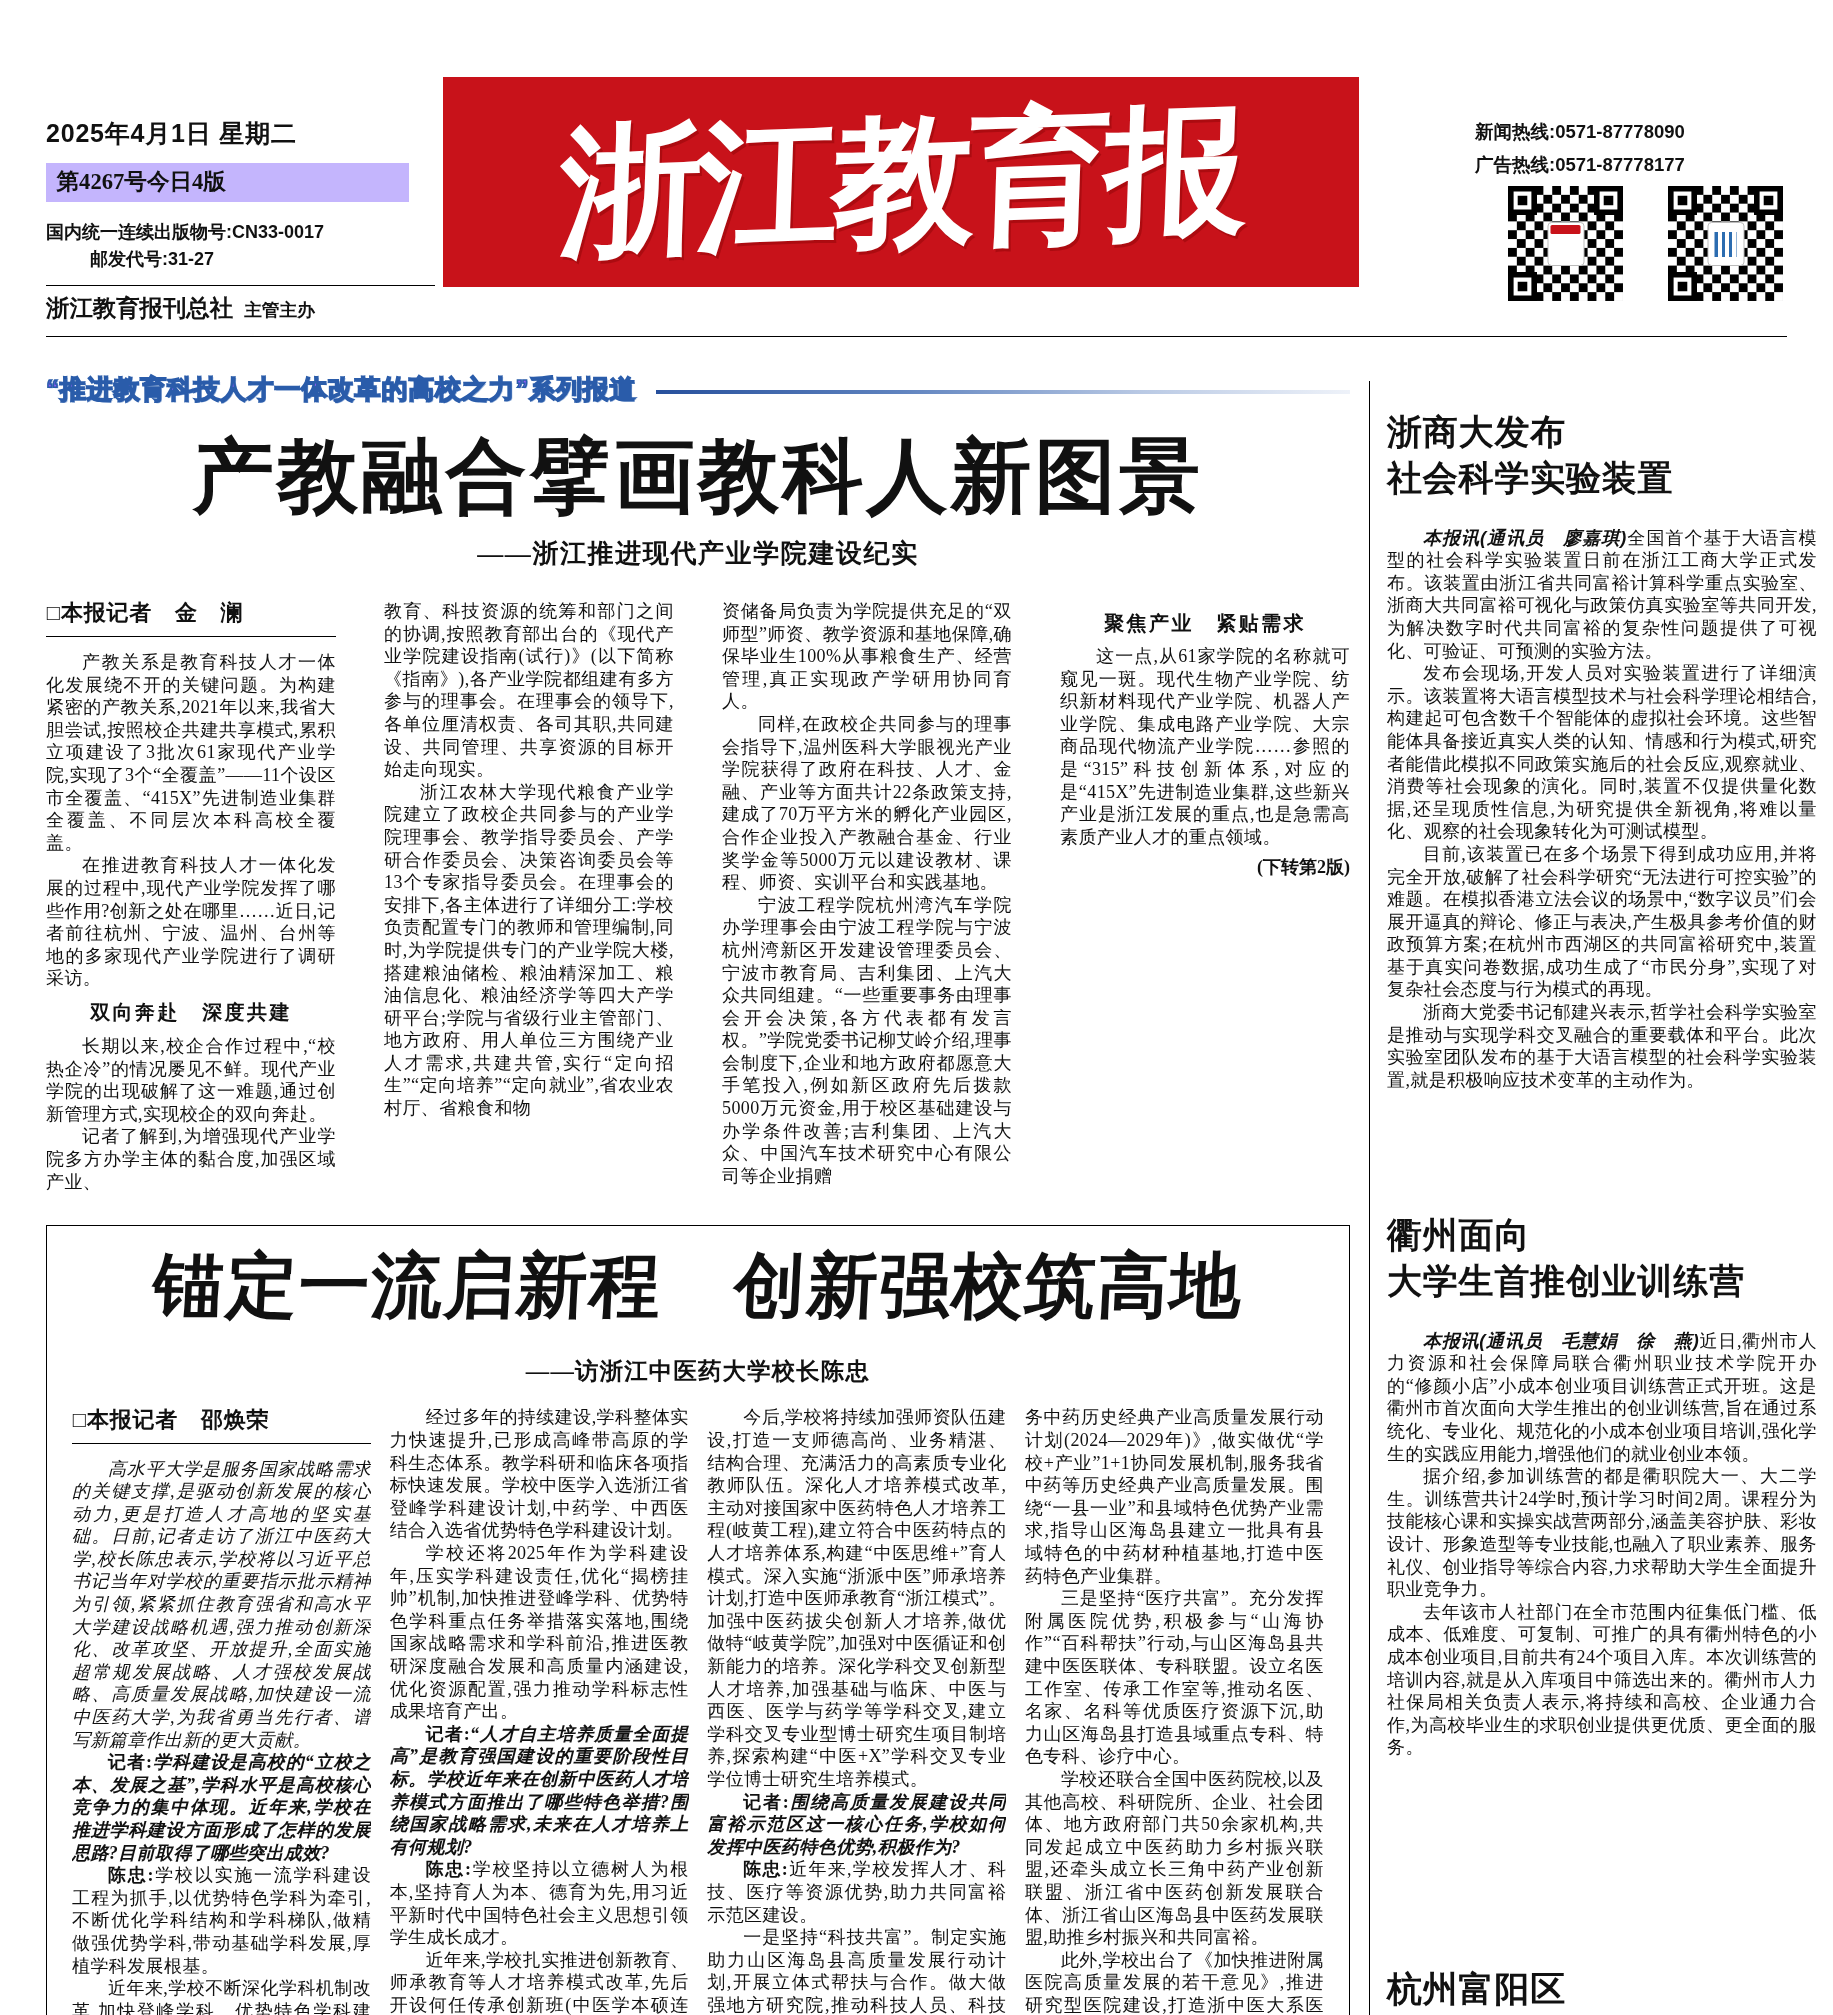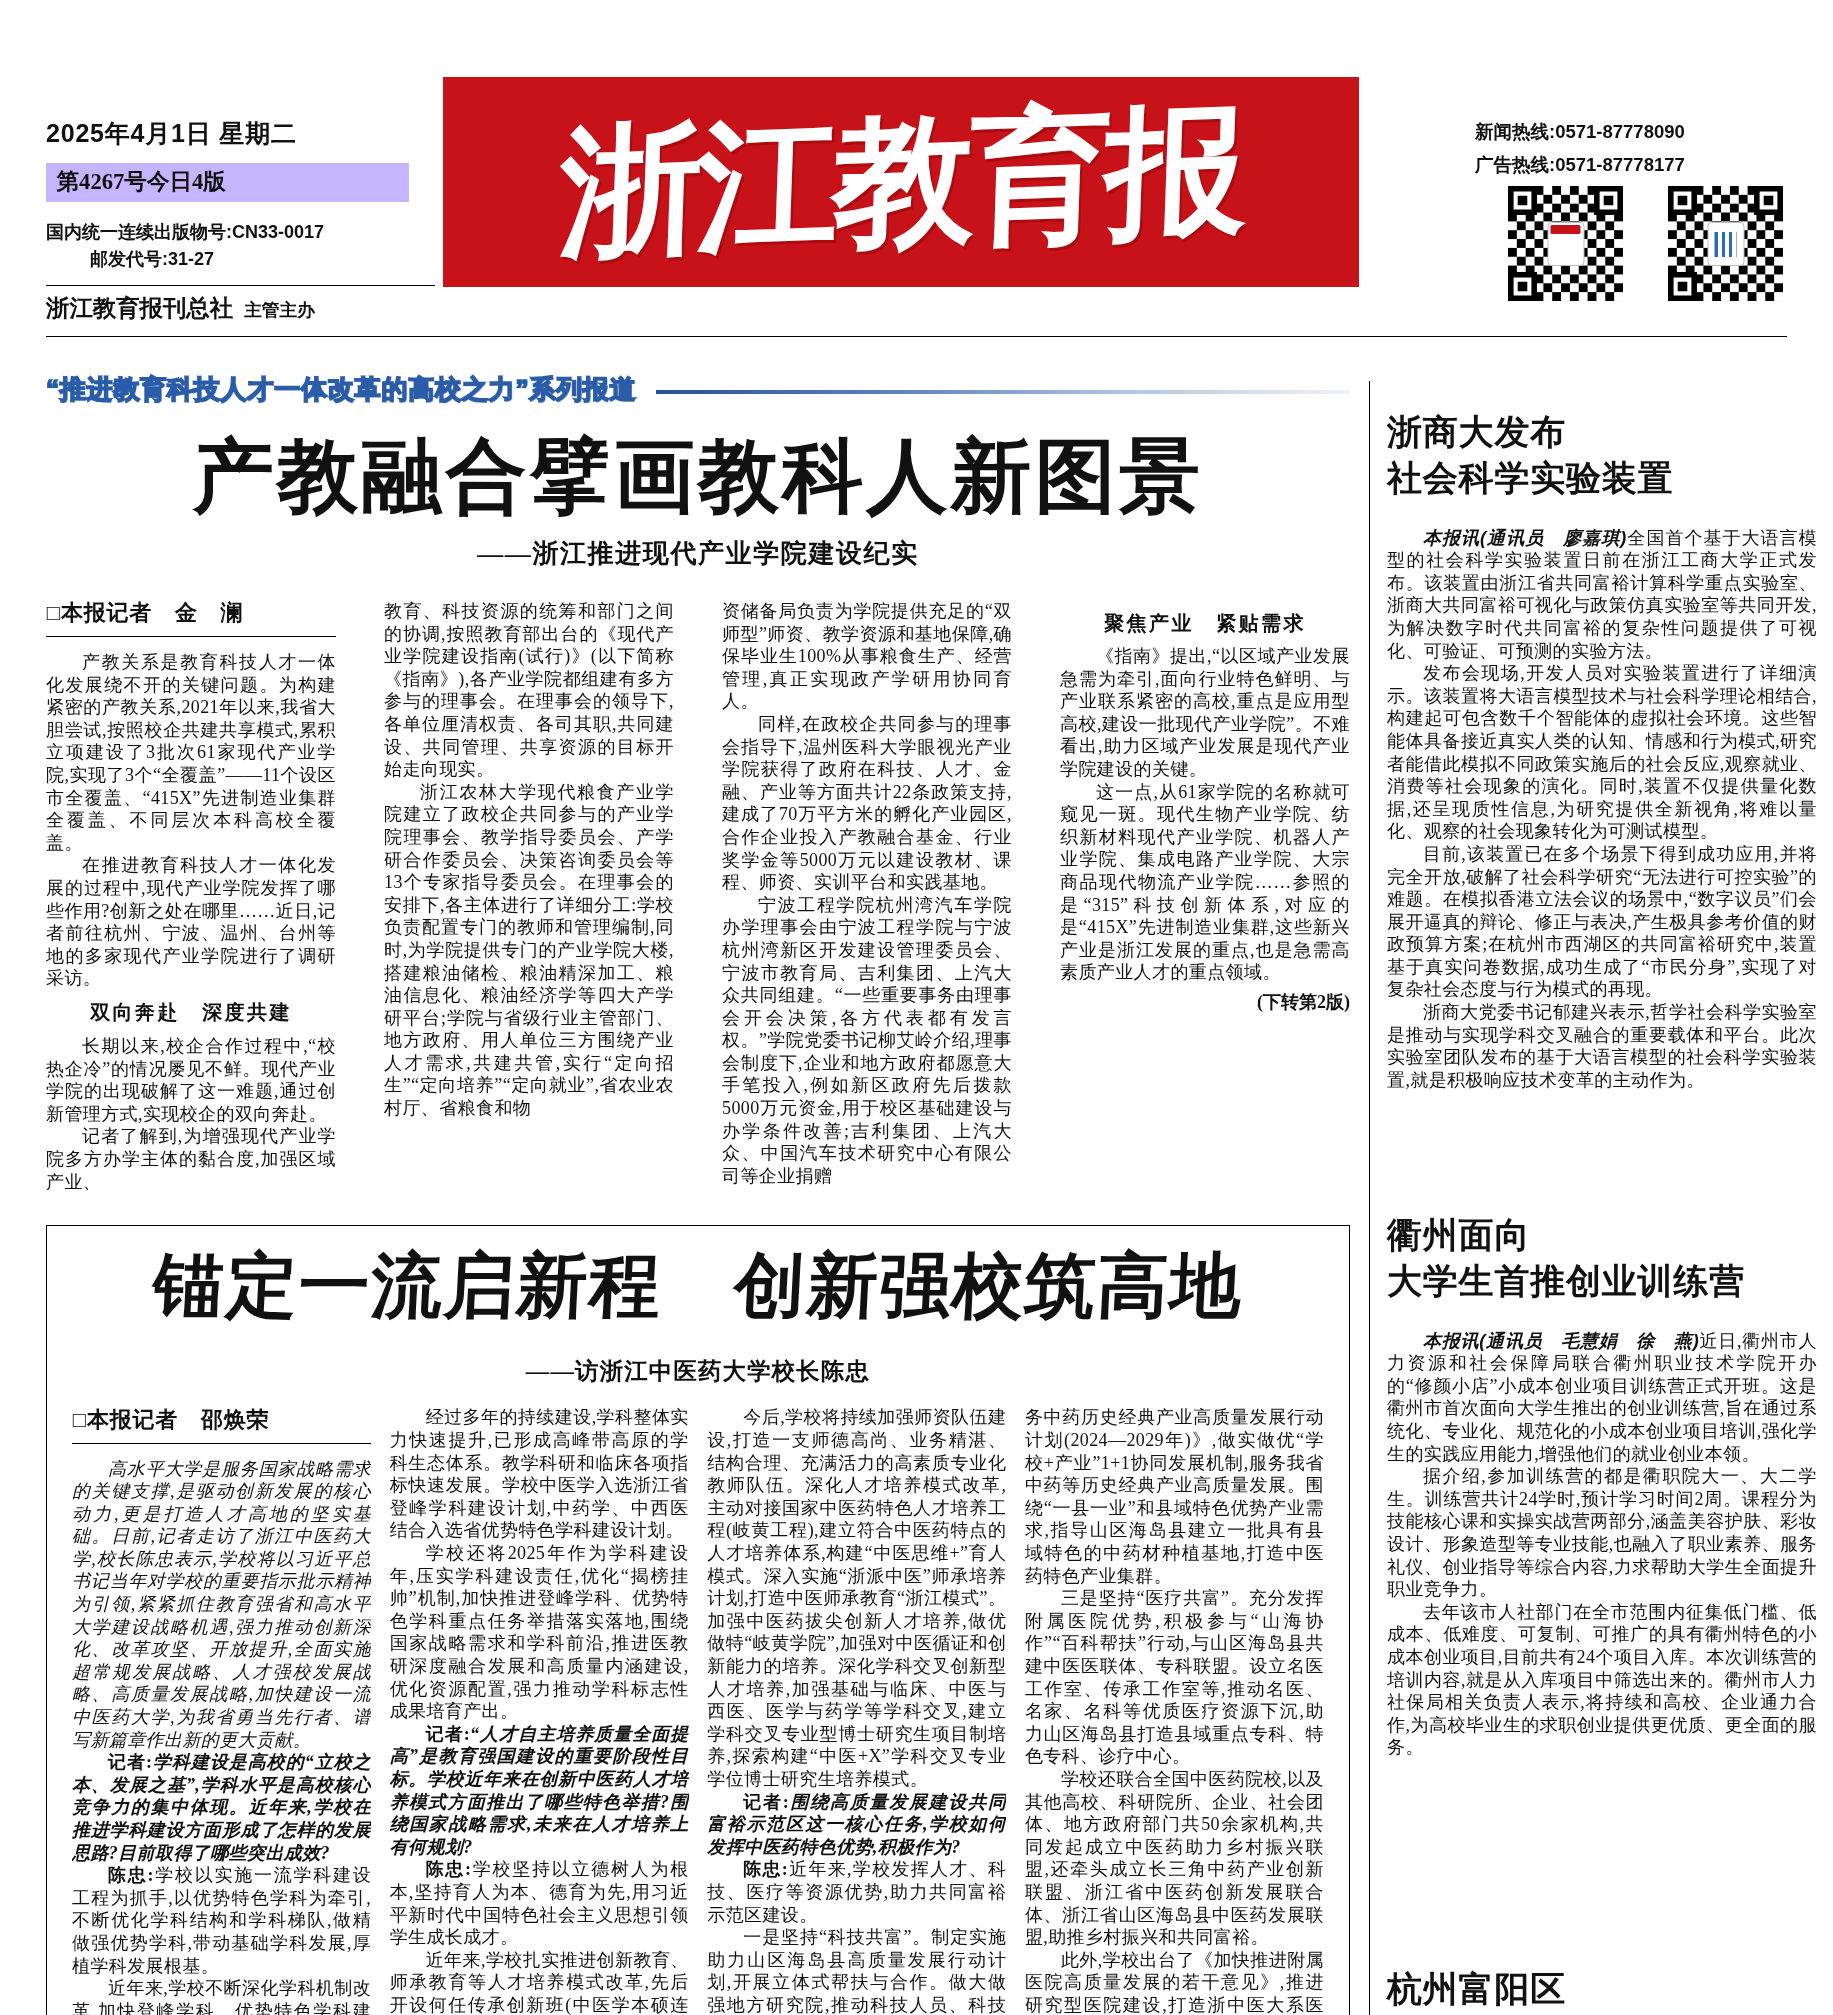--- a/index.html
+++ b/index.html
@@ -31,21 +31,21 @@
             background:#fff;border-radius:4px;border:0.8px solid #bbb;}
   .qr .logo.red::before{content:"";position:absolute;left:2.4px;right:2.4px;top:2.4px;height:8.9px;background:#c8121a;border-radius:1.6px;}
   .qr .logo.blue::before{content:"";position:absolute;left:6.4px;right:6.4px;top:9.7px;bottom:7.3px;
             background:repeating-linear-gradient(90deg,#2b6cb0 0 3.2px,#fff 3.2px 7.3px);}
   .qr1{left:1508px;top:186px;}
   .qr2{left:1668px;top:186px;}
   .hdr-rule{position:absolute;left:46px;top:336px;width:1741px;border-top:1.6px solid #000;}
 
   
   .series{position:absolute;left:46px;top:375px;width:1304px;display:flex;align-items:center;}
-  .series-text{font:900 26px/1.1 "Liberation Sans","DejaVu Sans",sans-serif;color:#0369a1;
+  .series-text{font:900 26px/1.1 "Liberation Sans","DejaVu Sans",sans-serif;color:#8b5cf6;
                -webkit-text-stroke:1.6px #2a5caa;text-shadow:1.2px 1.2px 0 #9db7dd;letter-spacing:0.8px;white-space:nowrap;}
   .series-line{flex:1;height:4.8px;margin-left:19.3px;margin-top:5.6px;
                background:linear-gradient(90deg,#27509c 0%,#5f83bf 35%,#b9c9e4 70%,#eef2f9 100%);}
   .lead-headline{position:absolute;left:46px;top:433px;width:1304px;text-align:center;
                  font:900 81px/1.1 "Liberation Serif","DejaVu Serif",serif;letter-spacing:3.2px;}
   .lead-deck{position:absolute;left:46px;top:541px;width:1304px;text-align:center;
              font:700 26px/1 "Liberation Serif","DejaVu Serif",serif;letter-spacing:1.6px;}
   .cols{display:flex;gap:18.5px;}
   .col{flex:1;overflow:hidden;}
   .lead-cols{position:absolute;left:46px;top:600px;width:1304px;height:607px;gap:48px;}
@@ -140,21 +140,20 @@
       <p class="p">教育、科技资源的统筹和部门之间的协调,按照教育部出台的《现代产业学院建设指南(试行)》(以下简称《指南》),各产业学院都组建有多方参与的理事会。在理事会的领导下,各单位厘清权责、各司其职,共同建设、共同管理、共享资源的目标开始走向现实。</p>
       <p class="p indent">浙江农林大学现代粮食产业学院建立了政校企共同参与的产业学院理事会、教学指导委员会、产学研合作委员会、决策咨询委员会等13个专家指导委员会。在理事会的安排下,各主体进行了详细分工:学校负责配置专门的教师和管理编制,同时,为学院提供专门的产业学院大楼,搭建粮油储检、粮油精深加工、粮油信息化、粮油经济学等四大产学研平台;学院与省级行业主管部门、地方政府、用人单位三方围绕产业人才需求,共建共管,实行“定向招生”“定向培养”“定向就业”,省农业农村厅、省粮食和物</p>
     </div>
     <div class="col">
       <p class="p">资储备局负责为学院提供充足的“双师型”师资、教学资源和基地保障,确保毕业生100%从事粮食生产、经营管理,真正实现政产学研用协同育人。</p>
       <p class="p indent">同样,在政校企共同参与的理事会指导下,温州医科大学眼视光产业学院获得了政府在科技、人才、金融、产业等方面共计22条政策支持,建成了70万平方米的孵化产业园区,合作企业投入产教融合基金、行业奖学金等5000万元以建设教材、课程、师资、实训平台和实践基地。</p>
       <p class="p indent">宁波工程学院杭州湾汽车学院办学理事会由宁波工程学院与宁波杭州湾新区开发建设管理委员会、宁波市教育局、吉利集团、上汽大众共同组建。“一些重要事务由理事会开会决策,各方代表都有发言权。”学院党委书记柳艾岭介绍,理事会制度下,企业和地方政府都愿意大手笔投入,例如新区政府先后拨款5000万元资金,用于校区基础建设与办学条件改善;吉利集团、上汽大众、中国汽车技术研究中心有限公司等企业捐赠</p>
     </div>
     <div class="col">
       <h4 class="colhead">聚焦产业　紧贴需求</h4>
-      <p class="p indent">《指南》提出,“以区域产业发展急需为牵引,面向行业特色鲜明、与产业联系紧密的高校,重点是应用型高校,建设一批现代产业学院”。不难看出,助力区域产业发展是现代产业学院建设的关键。</p>
       <p class="p indent">这一点,从61家学院的名称就可窥见一斑。现代生物产业学院、纺织新材料现代产业学院、机器人产业学院、集成电路产业学院、大宗商品现代物流产业学院……参照的是“315”科技创新体系,对应的是“415X”先进制造业集群,这些新兴产业是浙江发展的重点,也是急需高素质产业人才的重点领域。</p>
       <p class="turnnote">(下转第2版)</p>
     </div>
   </div>
 
   <div class="ibox">
     <div class="ibox-headline">锚定一流启新程　创新强校筑高地</div>
     <div class="ibox-deck">——访浙江中医药大学校长陈忠</div>
     <div class="cols ibox-cols">
       <div class="col">

